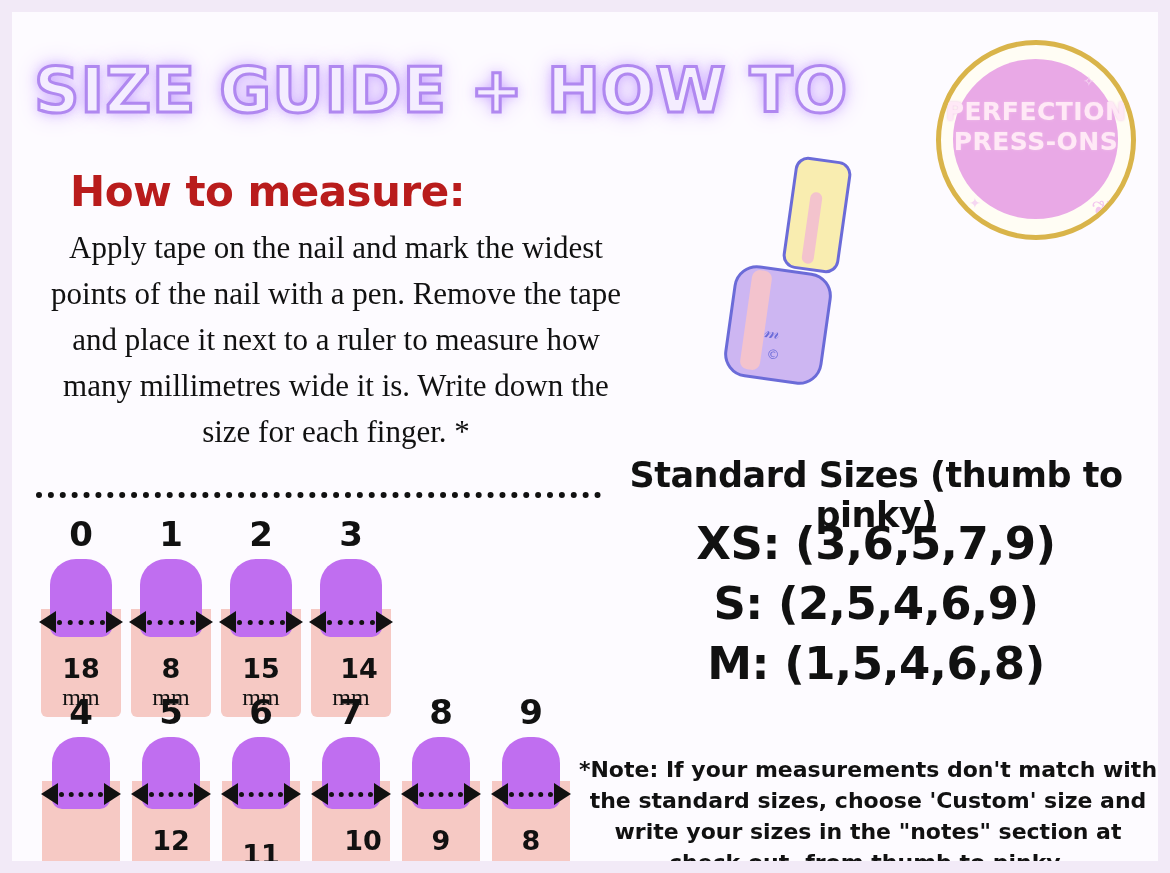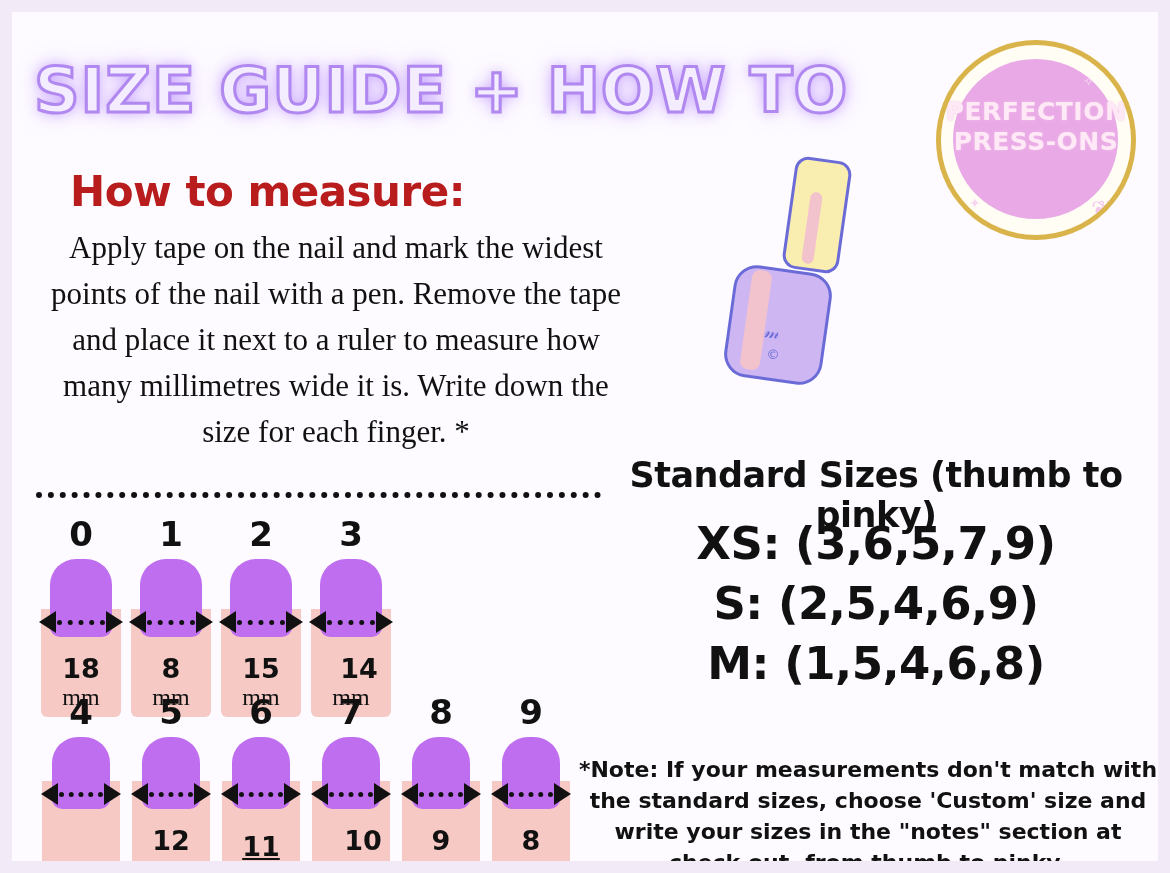--- a/index.html
+++ b/index.html
@@ -259,21 +259,21 @@
       <div class="nailcell" style="left: 180px; top: 0px; width: 90px;">
         <div class="nailnum">6</div>
         <div style="position: relative; height: 167px;">
           <div class="nailbase" style="left: 6px; top: 44px; bottom: auto; width: 78px; height: 108px;"></div>
           <div class="nailshape" style="width: 58px; height: 72px;"></div>
           <div class="arrow" style="width: 80px; top: 46px;">
             <span class="head l"></span>
             <span class="line"></span>
             <span class="head r"></span>
           </div>
-          <div class="mmval" style="position: absolute; left: 0px; width: 90px; top: 96px; text-decoration: underline;">11</div>
+          <div class="mmval" style="position: absolute; left: 0px; width: 90px; top: 104px; text-decoration: underline;">11</div>
           <div class="mmunit" style="position: absolute; left: 0px; width: 90px; top: 120px;">mm</div>
         </div>
       </div>
       <div class="nailcell" style="left: 270px; top: 0px; width: 90px;">
         <div class="nailnum">7</div>
         <div style="position: relative; height: 167px;">
           <div class="nailbase" style="left: 6px; top: 44px; bottom: auto; width: 78px; height: 108px;"></div>
           <div class="nailshape" style="width: 58px; height: 72px;"></div>
           <div class="arrow" style="width: 80px; top: 46px;">
             <span class="head l"></span>

